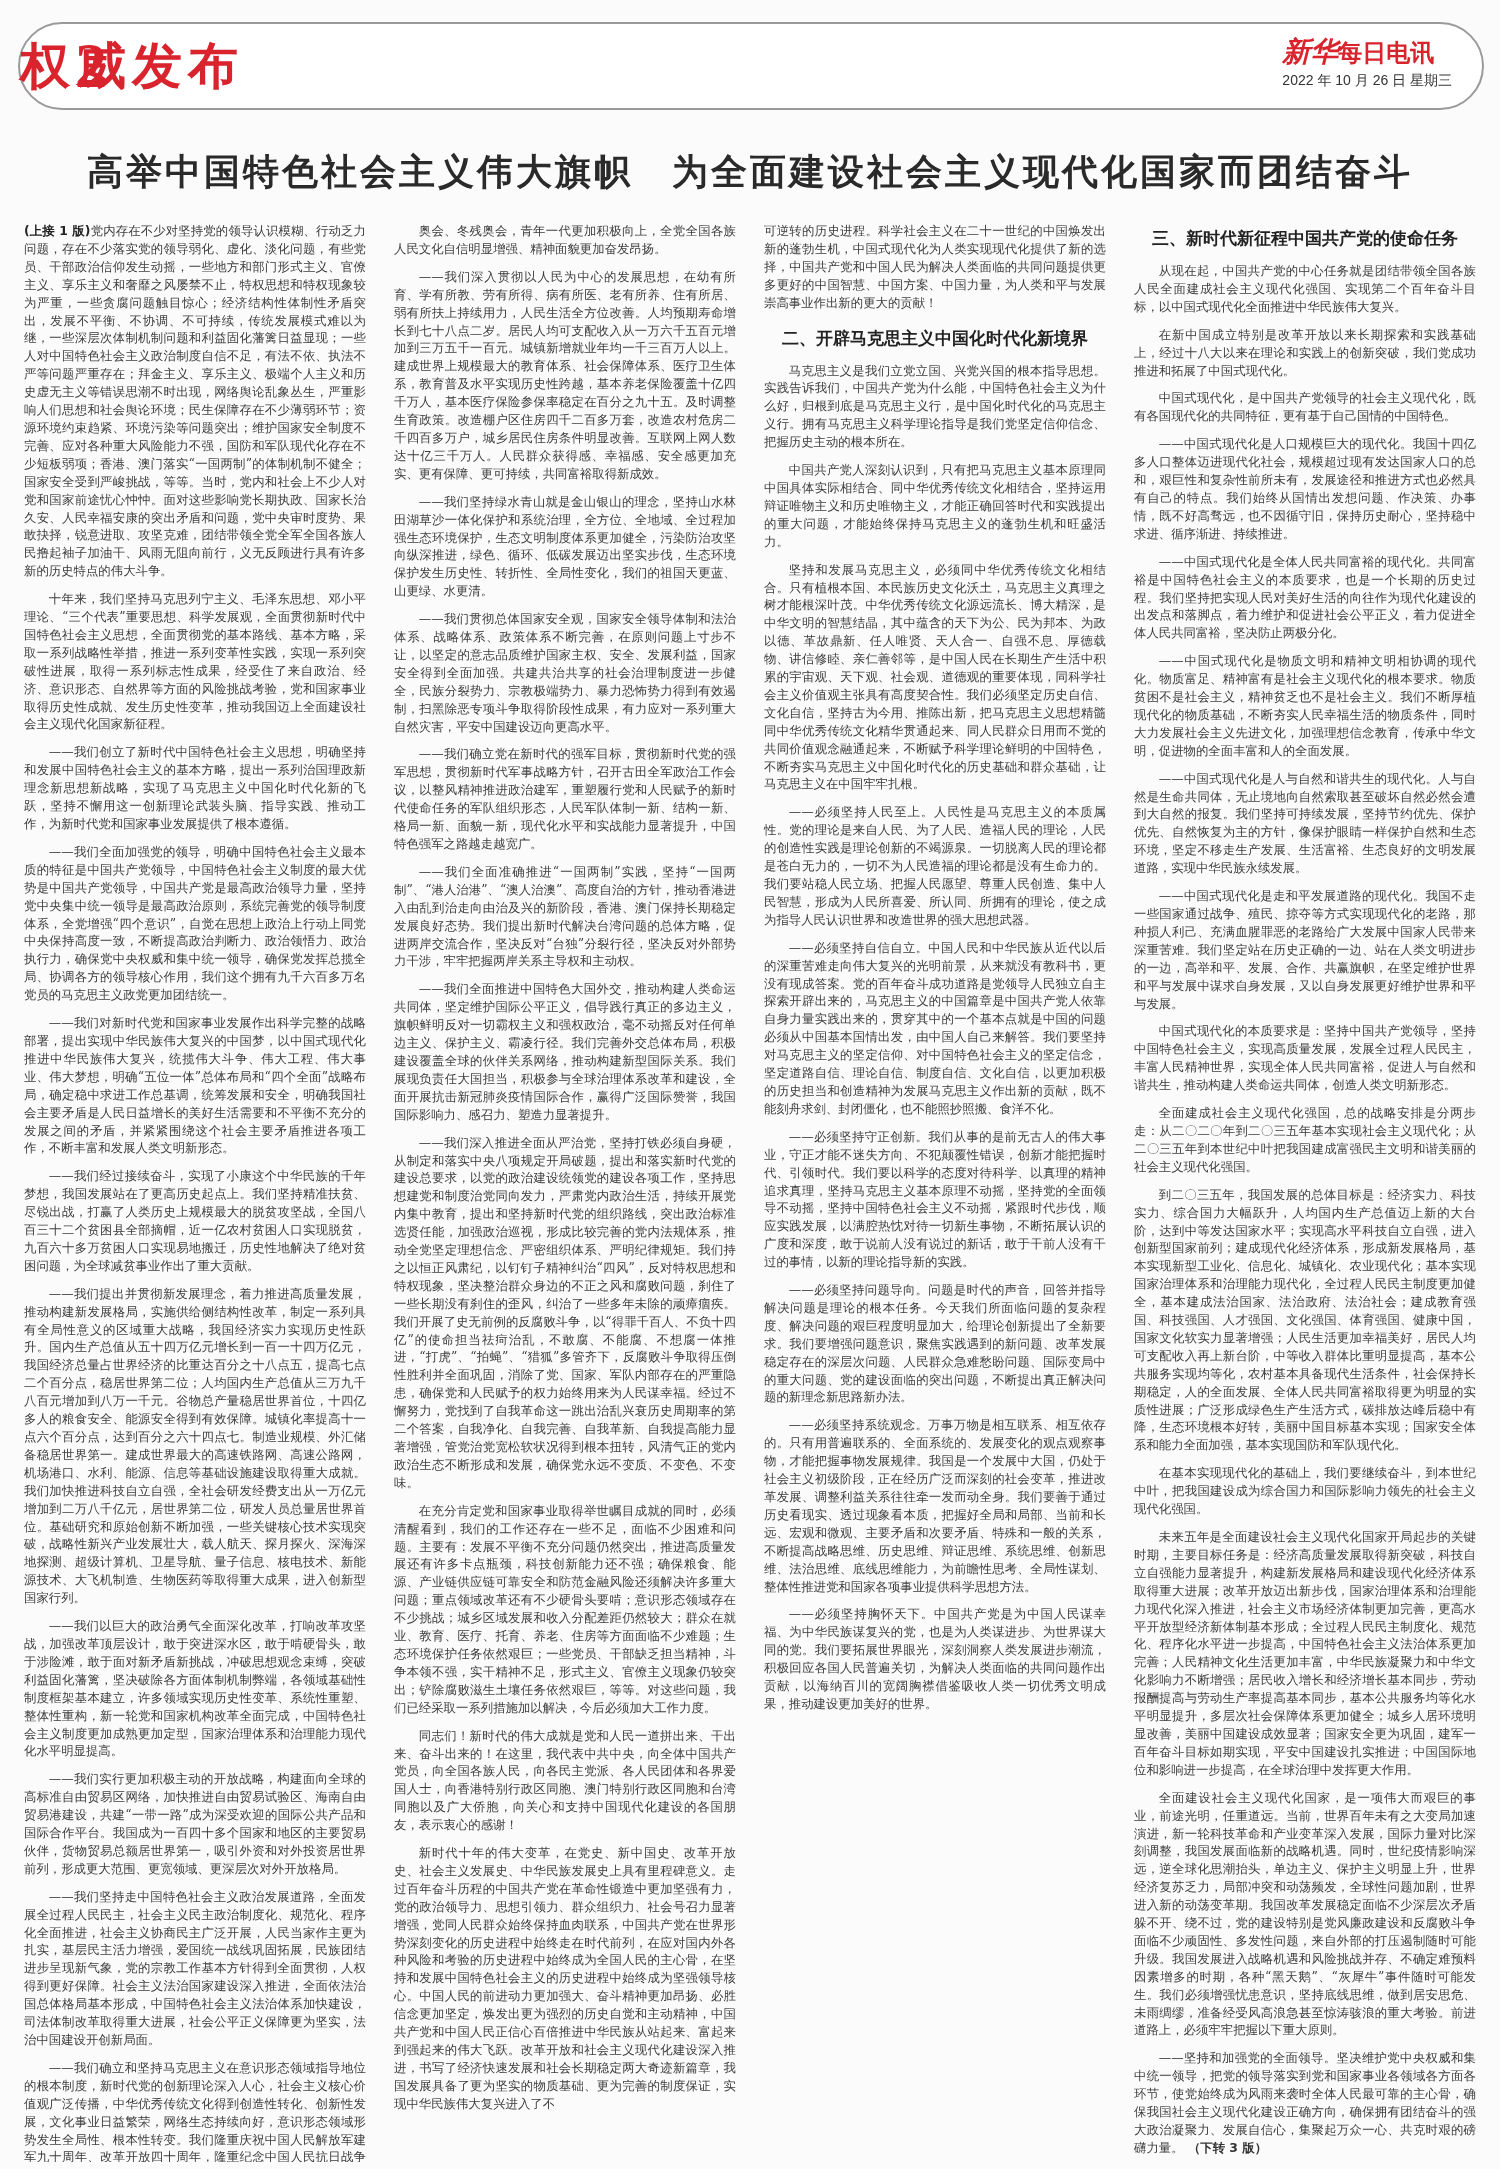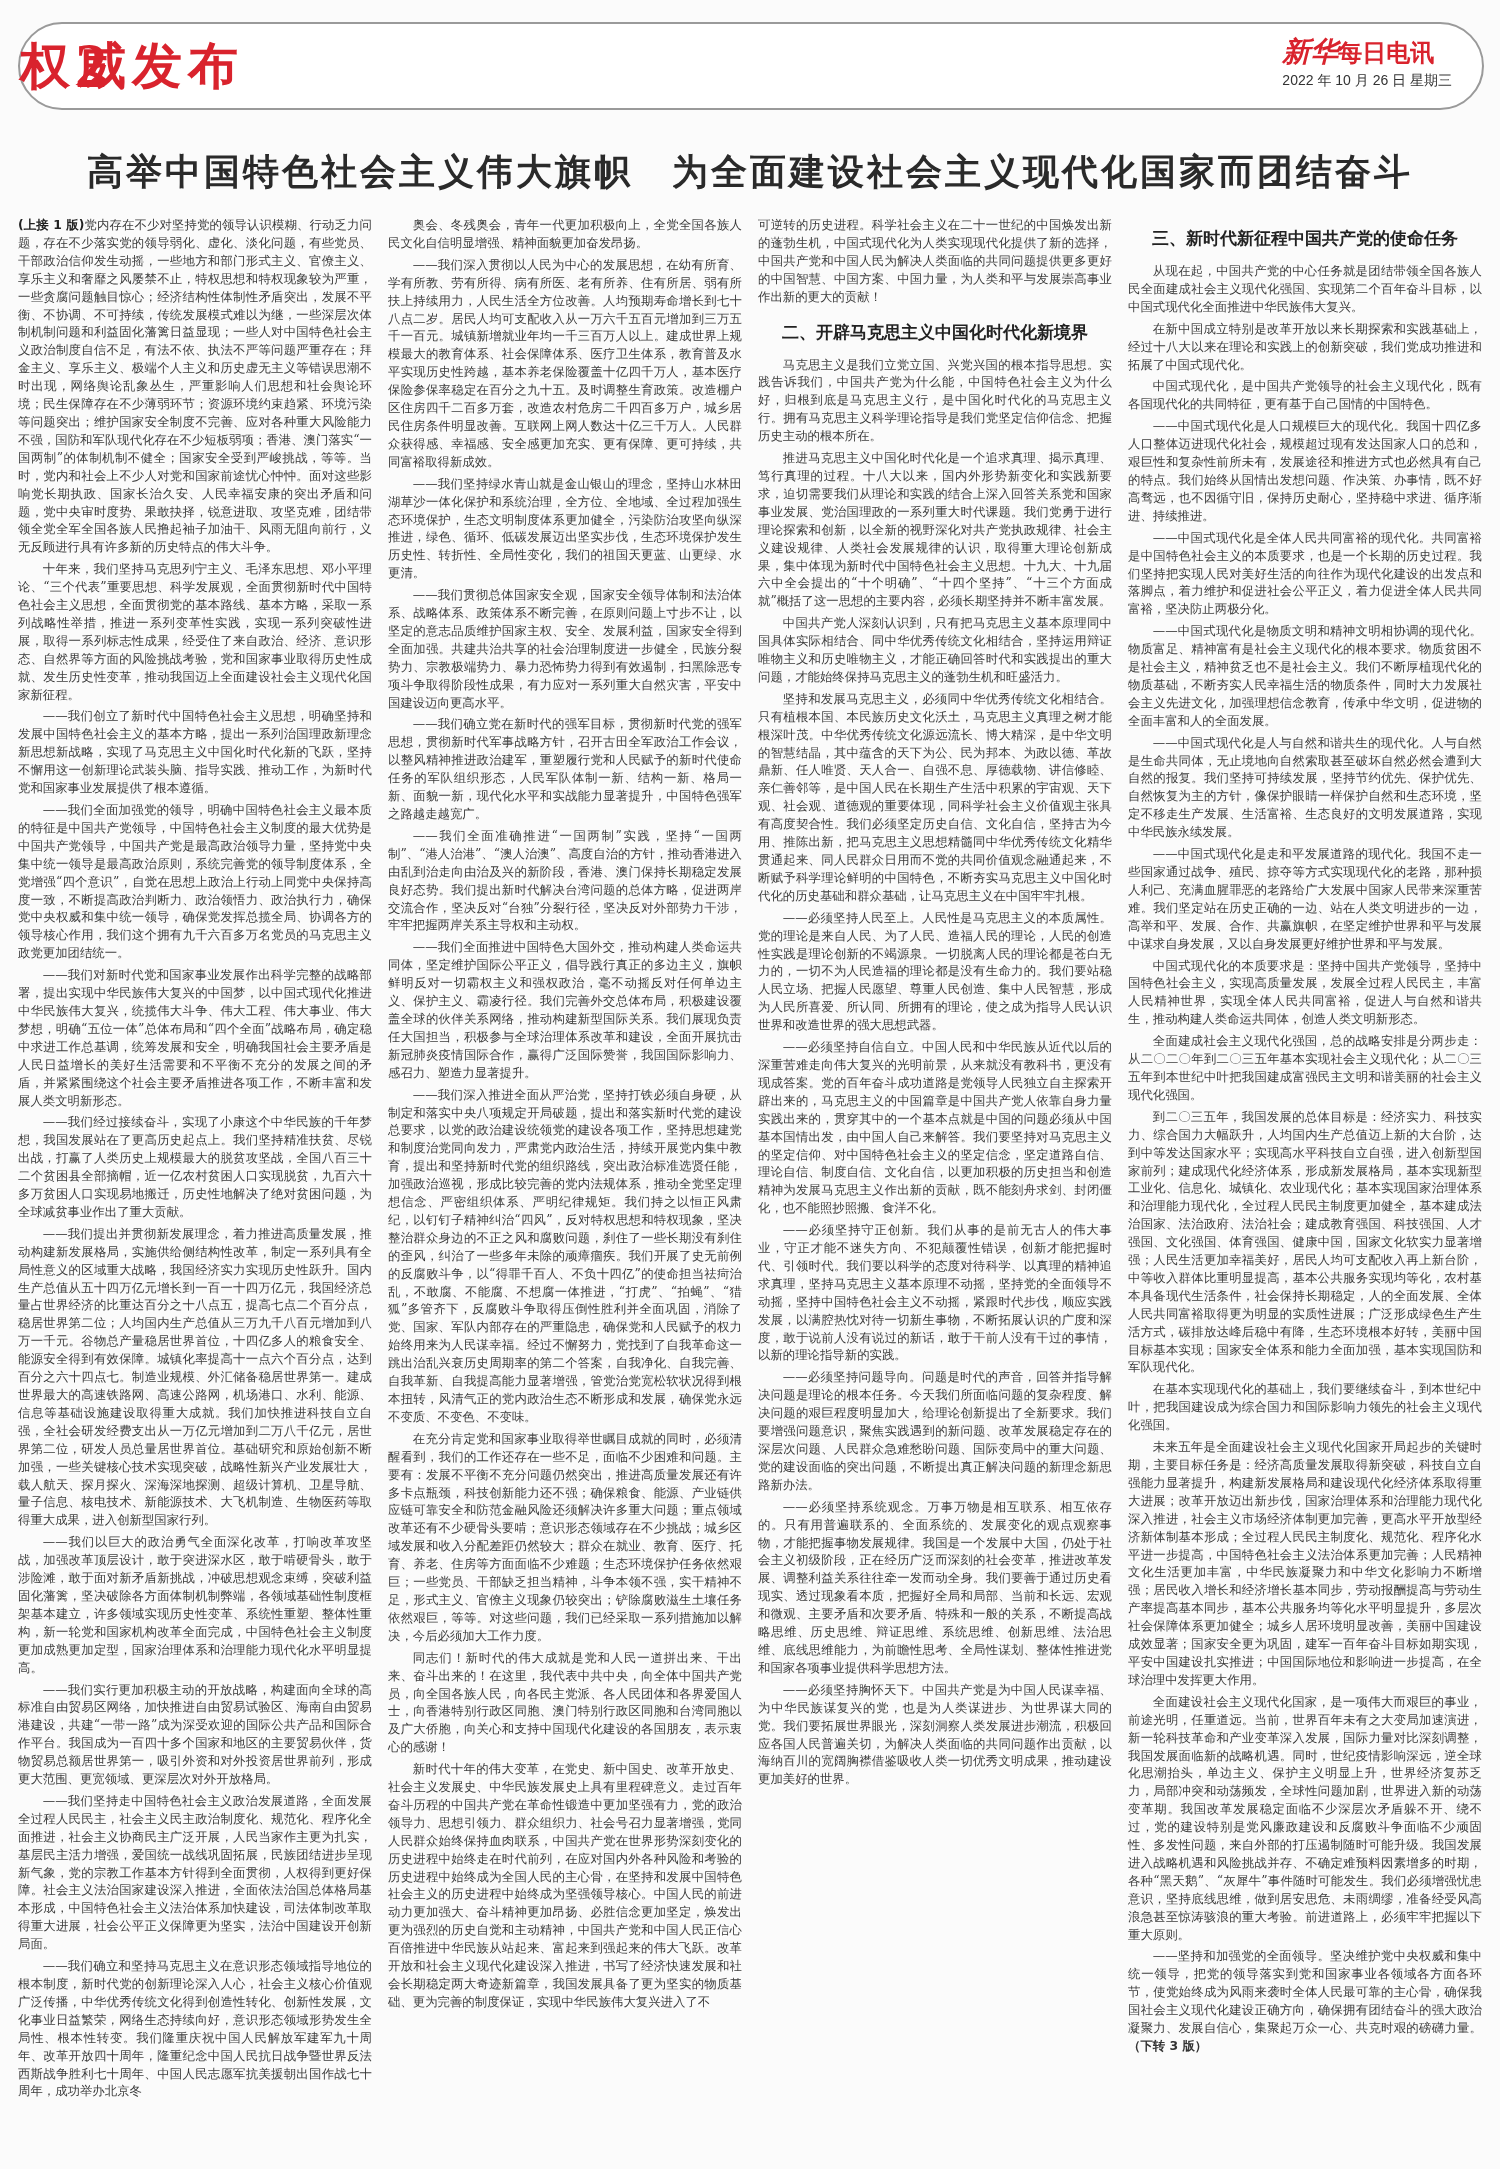--- a/index.html
+++ b/index.html
@@ -11,21 +11,21 @@
   }
   .page-num { position: absolute; left: 55px; top: 0px; font-size: 64px; font-weight: bold; color: #d9232d; font-family: "Liberation Serif", serif; line-height: 84px; }
   .section-title { position: absolute; left: 0; right: 0; top: 0; text-align: left; font-size: 50px; font-weight: bold; color: #d9232d; line-height: 84px; letter-spacing: 6px; font-family: "DejaVu Serif", serif; }
   .brand { position: absolute; right: 30px; top: 12px; }
   .brand-name { color: #d9232d; font-size: 24px; font-weight: bold; line-height: 32px; }
   .brand-name .script { font-style: italic; font-size: 28px; }
   .brand-date { color: #333; font-size: 14px; font-family: "Liberation Sans", sans-serif; line-height: 22px; }
   .headline { position: absolute; left: 0; right: 0; top: 148px; text-align: center; font-size: 36px; font-weight: bold; color: #2a2a2a; letter-spacing: 3px; font-family: "DejaVu Serif", serif; }
   .columns { position: absolute; left: 14px; top: 212px; width: 1472px; height: 1950px; display: flex; gap: 8px; }
   .col { flex: 1; font-size: 12.4px; line-height: 17.9px; color: #3c3c3c; text-align: justify; overflow: hidden; font-family: "DejaVu Serif", serif; }
-  .col p { margin: 4px; text-indent: 2em; }
+  .col p { margin: 10px; text-indent: 2em; }
   .col p.noindent { text-indent: 0; }
   .lead { font-weight: bold; font-family: "DejaVu Sans", sans-serif; color: #222; }
   .subhead { text-align: center; font-size: 17px; font-weight: bold; color: #222; font-family: "DejaVu Sans", sans-serif; margin: 14px 0 12px 0; line-height: 24px; }
   .jump { font-weight: bold; color: #333; font-family: "DejaVu Sans", sans-serif; }
 </style>
 </head>
 <body>
 
 <div class="page">
 
@@ -66,21 +66,20 @@
         <p>——我们全面推进中国特色大国外交，推动构建人类命运共同体，坚定维护国际公平正义，倡导践行真正的多边主义，旗帜鲜明反对一切霸权主义和强权政治，毫不动摇反对任何单边主义、保护主义、霸凌行径。我们完善外交总体布局，积极建设覆盖全球的伙伴关系网络，推动构建新型国际关系。我们展现负责任大国担当，积极参与全球治理体系改革和建设，全面开展抗击新冠肺炎疫情国际合作，赢得广泛国际赞誉，我国国际影响力、感召力、塑造力显著提升。</p>
         <p>——我们深入推进全面从严治党，坚持打铁必须自身硬，从制定和落实中央八项规定开局破题，提出和落实新时代党的建设总要求，以党的政治建设统领党的建设各项工作，坚持思想建党和制度治党同向发力，严肃党内政治生活，持续开展党内集中教育，提出和坚持新时代党的组织路线，突出政治标准选贤任能，加强政治巡视，形成比较完善的党内法规体系，推动全党坚定理想信念、严密组织体系、严明纪律规矩。我们持之以恒正风肃纪，以钉钉子精神纠治“四风”，反对特权思想和特权现象，坚决整治群众身边的不正之风和腐败问题，刹住了一些长期没有刹住的歪风，纠治了一些多年未除的顽瘴痼疾。我们开展了史无前例的反腐败斗争，以“得罪千百人、不负十四亿”的使命担当祛疴治乱，不敢腐、不能腐、不想腐一体推进，“打虎”、“拍蝇”、“猎狐”多管齐下，反腐败斗争取得压倒性胜利并全面巩固，消除了党、国家、军队内部存在的严重隐患，确保党和人民赋予的权力始终用来为人民谋幸福。经过不懈努力，党找到了自我革命这一跳出治乱兴衰历史周期率的第二个答案，自我净化、自我完善、自我革新、自我提高能力显著增强，管党治党宽松软状况得到根本扭转，风清气正的党内政治生态不断形成和发展，确保党永远不变质、不变色、不变味。</p>
         <p>在充分肯定党和国家事业取得举世瞩目成就的同时，必须清醒看到，我们的工作还存在一些不足，面临不少困难和问题。主要有：发展不平衡不充分问题仍然突出，推进高质量发展还有许多卡点瓶颈，科技创新能力还不强；确保粮食、能源、产业链供应链可靠安全和防范金融风险还须解决许多重大问题；重点领域改革还有不少硬骨头要啃；意识形态领域存在不少挑战；城乡区域发展和收入分配差距仍然较大；群众在就业、教育、医疗、托育、养老、住房等方面面临不少难题；生态环境保护任务依然艰巨；一些党员、干部缺乏担当精神，斗争本领不强，实干精神不足，形式主义、官僚主义现象仍较突出；铲除腐败滋生土壤任务依然艰巨，等等。对这些问题，我们已经采取一系列措施加以解决，今后必须加大工作力度。</p>
         <p>同志们！新时代的伟大成就是党和人民一道拼出来、干出来、奋斗出来的！在这里，我代表中共中央，向全体中国共产党员，向全国各族人民，向各民主党派、各人民团体和各界爱国人士，向香港特别行政区同胞、澳门特别行政区同胞和台湾同胞以及广大侨胞，向关心和支持中国现代化建设的各国朋友，表示衷心的感谢！</p>
         <p>新时代十年的伟大变革，在党史、新中国史、改革开放史、社会主义发展史、中华民族发展史上具有里程碑意义。走过百年奋斗历程的中国共产党在革命性锻造中更加坚强有力，党的政治领导力、思想引领力、群众组织力、社会号召力显著增强，党同人民群众始终保持血肉联系，中国共产党在世界形势深刻变化的历史进程中始终走在时代前列，在应对国内外各种风险和考验的历史进程中始终成为全国人民的主心骨，在坚持和发展中国特色社会主义的历史进程中始终成为坚强领导核心。中国人民的前进动力更加强大、奋斗精神更加昂扬、必胜信念更加坚定，焕发出更为强烈的历史自觉和主动精神，中国共产党和中国人民正信心百倍推进中华民族从站起来、富起来到强起来的伟大飞跃。改革开放和社会主义现代化建设深入推进，书写了经济快速发展和社会长期稳定两大奇迹新篇章，我国发展具备了更为坚实的物质基础、更为完善的制度保证，实现中华民族伟大复兴进入了不</p>
       </div>
     <div class="col" id="col2">
         <p class="noindent">可逆转的历史进程。科学社会主义在二十一世纪的中国焕发出新的蓬勃生机，中国式现代化为人类实现现代化提供了新的选择，中国共产党和中国人民为解决人类面临的共同问题提供更多更好的中国智慧、中国方案、中国力量，为人类和平与发展崇高事业作出新的更大的贡献！</p>
         <div class="subhead">二、开辟马克思主义中国化时代化新境界</div>
         <p>马克思主义是我们立党立国、兴党兴国的根本指导思想。实践告诉我们，中国共产党为什么能，中国特色社会主义为什么好，归根到底是马克思主义行，是中国化时代化的马克思主义行。拥有马克思主义科学理论指导是我们党坚定信仰信念、把握历史主动的根本所在。</p>
-        <p>推进马克思主义中国化时代化是一个追求真理、揭示真理、笃行真理的过程。十八大以来，国内外形势新变化和实践新要求，迫切需要我们从理论和实践的结合上深入回答关系党和国家事业发展、党治国理政的一系列重大时代课题。我们党勇于进行理论探索和创新，以全新的视野深化对共产党执政规律、社会主义建设规律、人类社会发展规律的认识，取得重大理论创新成果，集中体现为新时代中国特色社会主义思想。十九大、十九届六中全会提出的“十个明确”、“十四个坚持”、“十三个方面成就”概括了这一思想的主要内容，必须长期坚持并不断丰富发展。</p>
         <p>中国共产党人深刻认识到，只有把马克思主义基本原理同中国具体实际相结合、同中华优秀传统文化相结合，坚持运用辩证唯物主义和历史唯物主义，才能正确回答时代和实践提出的重大问题，才能始终保持马克思主义的蓬勃生机和旺盛活力。</p>
         <p>坚持和发展马克思主义，必须同中华优秀传统文化相结合。只有植根本国、本民族历史文化沃土，马克思主义真理之树才能根深叶茂。中华优秀传统文化源远流长、博大精深，是中华文明的智慧结晶，其中蕴含的天下为公、民为邦本、为政以德、革故鼎新、任人唯贤、天人合一、自强不息、厚德载物、讲信修睦、亲仁善邻等，是中国人民在长期生产生活中积累的宇宙观、天下观、社会观、道德观的重要体现，同科学社会主义价值观主张具有高度契合性。我们必须坚定历史自信、文化自信，坚持古为今用、推陈出新，把马克思主义思想精髓同中华优秀传统文化精华贯通起来、同人民群众日用而不觉的共同价值观念融通起来，不断赋予科学理论鲜明的中国特色，不断夯实马克思主义中国化时代化的历史基础和群众基础，让马克思主义在中国牢牢扎根。</p>
         <p>——必须坚持人民至上。人民性是马克思主义的本质属性。党的理论是来自人民、为了人民、造福人民的理论，人民的创造性实践是理论创新的不竭源泉。一切脱离人民的理论都是苍白无力的，一切不为人民造福的理论都是没有生命力的。我们要站稳人民立场、把握人民愿望、尊重人民创造、集中人民智慧，形成为人民所喜爱、所认同、所拥有的理论，使之成为指导人民认识世界和改造世界的强大思想武器。</p>
         <p>——必须坚持自信自立。中国人民和中华民族从近代以后的深重苦难走向伟大复兴的光明前景，从来就没有教科书，更没有现成答案。党的百年奋斗成功道路是党领导人民独立自主探索开辟出来的，马克思主义的中国篇章是中国共产党人依靠自身力量实践出来的，贯穿其中的一个基本点就是中国的问题必须从中国基本国情出发，由中国人自己来解答。我们要坚持对马克思主义的坚定信仰、对中国特色社会主义的坚定信念，坚定道路自信、理论自信、制度自信、文化自信，以更加积极的历史担当和创造精神为发展马克思主义作出新的贡献，既不能刻舟求剑、封闭僵化，也不能照抄照搬、食洋不化。</p>
         <p>——必须坚持守正创新。我们从事的是前无古人的伟大事业，守正才能不迷失方向、不犯颠覆性错误，创新才能把握时代、引领时代。我们要以科学的态度对待科学、以真理的精神追求真理，坚持马克思主义基本原理不动摇，坚持党的全面领导不动摇，坚持中国特色社会主义不动摇，紧跟时代步伐，顺应实践发展，以满腔热忱对待一切新生事物，不断拓展认识的广度和深度，敢于说前人没有说过的新话，敢于干前人没有干过的事情，以新的理论指导新的实践。</p>
         <p>——必须坚持问题导向。问题是时代的声音，回答并指导解决问题是理论的根本任务。今天我们所面临问题的复杂程度、解决问题的艰巨程度明显加大，给理论创新提出了全新要求。我们要增强问题意识，聚焦实践遇到的新问题、改革发展稳定存在的深层次问题、人民群众急难愁盼问题、国际变局中的重大问题、党的建设面临的突出问题，不断提出真正解决问题的新理念新思路新办法。</p>
         <p>——必须坚持系统观念。万事万物是相互联系、相互依存的。只有用普遍联系的、全面系统的、发展变化的观点观察事物，才能把握事物发展规律。我国是一个发展中大国，仍处于社会主义初级阶段，正在经历广泛而深刻的社会变革，推进改革发展、调整利益关系往往牵一发而动全身。我们要善于通过历史看现实、透过现象看本质，把握好全局和局部、当前和长远、宏观和微观、主要矛盾和次要矛盾、特殊和一般的关系，不断提高战略思维、历史思维、辩证思维、系统思维、创新思维、法治思维、底线思维能力，为前瞻性思考、全局性谋划、整体性推进党和国家各项事业提供科学思想方法。</p>
         <p>——必须坚持胸怀天下。中国共产党是为中国人民谋幸福、为中华民族谋复兴的党，也是为人类谋进步、为世界谋大同的党。我们要拓展世界眼光，深刻洞察人类发展进步潮流，积极回应各国人民普遍关切，为解决人类面临的共同问题作出贡献，以海纳百川的宽阔胸襟借鉴吸收人类一切优秀文明成果，推动建设更加美好的世界。</p>
       </div>
     <div class="col" id="col3">

